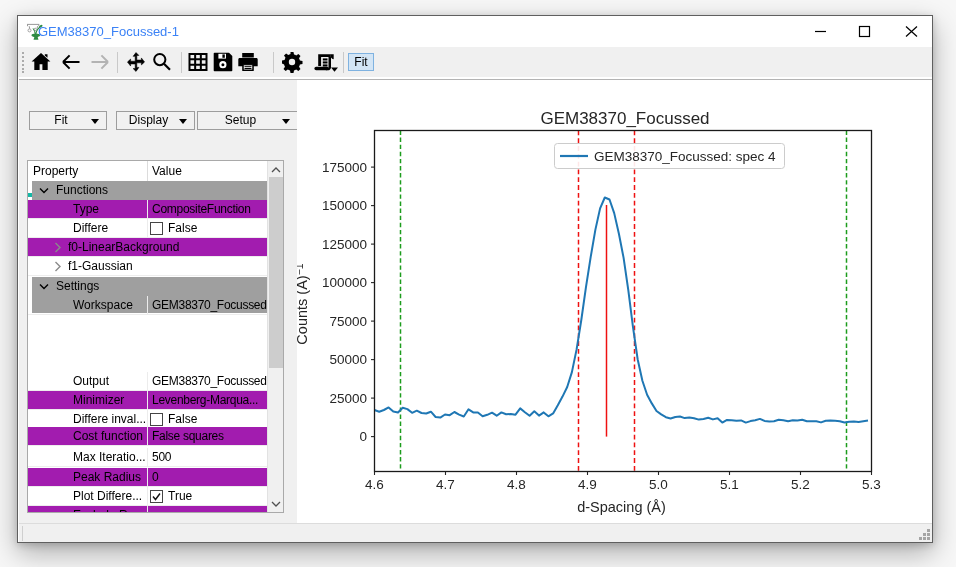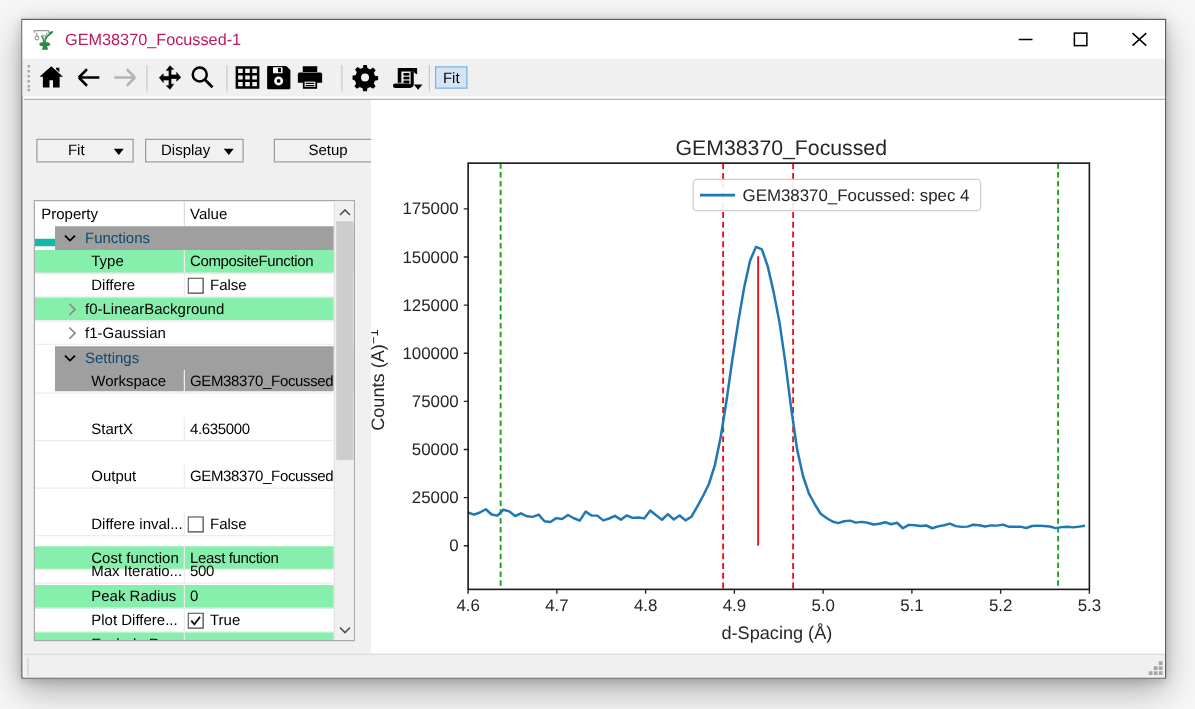--- a/index.html
+++ b/index.html
@@ -1,40 +1,40 @@
 <!DOCTYPE html>
 <html><head><meta charset="utf-8"><style>
 *{margin:0;padding:0;box-sizing:border-box}
 html,body{width:956px;height:567px;overflow:hidden;background:#f7f7f7;
 font-family:"Liberation Sans",sans-serif;}
 .abs{position:absolute}
 #win{position:absolute;left:17px;top:15px;width:916px;height:528px;background:#fff;
 border:1px solid #5f5f5f;box-shadow:0 10px 26px rgba(0,0,0,.30),0 2px 8px rgba(0,0,0,.18)}
 #title{position:absolute;left:0;top:0;width:100%;height:31px;background:#fff}
-#title .txt{position:absolute;left:34px;top:8px;font-size:13px;color:#be185d}
+#title .txt{position:absolute;left:20px;top:8px;font-size:13px;color:#3b82f6}
 #tbar{position:absolute;left:0px;top:31px;width:914px;height:30px;background:#f0f0f0}
 .sep{position:absolute;top:5px;width:1px;height:21px;background:#c9c9c9}
 .ticon{position:absolute;top:3px;width:24px;height:24px}
 #fitbtn{position:absolute;left:330px;top:6px;width:26px;height:18px;background:#d3e5f5;
 border:1px solid #7fb2e0;font-size:12px;color:#000;text-align:center;line-height:16px}
 #content{position:absolute;left:1px;top:64px;width:913px;height:444px;background:#f0f0f0}
 #ffhead{position:absolute;left:0px;top:2px;width:277px;height:16px;background:#d6d6d6;
 border-bottom:1px solid #b1b1b1;font-size:12px;color:#000;padding-left:5px;line-height:15px}
 .ddbtn{position:absolute;top:31px;height:19px;background:#f1f1f1;border:1px solid #9d9d9d;
 font-size:12px;color:#000;text-align:center;line-height:17px}
 .ddbtn svg{position:absolute;right:6px;top:6px}
 #ptable{position:absolute;left:8px;top:80px;width:257px;height:353px;background:#fff;
 border:1px solid #a9a9a9;overflow:hidden;font-size:12px;color:#000}
 .prow{position:absolute;left:0;width:239px;height:19px;line-height:19px;border-bottom:1px solid #ededed}
 .prow .pn{position:absolute;left:45px;top:0}
 .prow .pv{position:absolute;left:124px;top:0;letter-spacing:-.28px}
 .prow .colline{position:absolute;left:119px;top:0;width:1px;height:19px;background:#ececec}
-.sechead{position:absolute;left:16px;width:239px;height:36px;line-height:19px;background:#9f9f9f;color:#0c4a6e}
+.sechead{position:absolute;left:4px;width:239px;height:36px;line-height:19px;background:#9f9f9f;color:#000000}
 .sechead .pn{position:absolute;left:24px;top:0}
-.stripe{background:#86efac}
+.stripe{background:#a21caf}
 #vscroll{position:absolute;right:0;top:0;width:16px;height:351px;background:#f0f0f0;border-left:1px solid #e2e2e2}
 #thumb{position:absolute;left:1px;top:16px;width:14px;height:191px;background:#cdcdcd}
 #pane{position:absolute;left:278px;top:0px;width:635px;height:444px;background:#fff}
 #statusbar{position:absolute;left:1px;top:507px;width:913px;height:19px;background:#f0f0f0;border-top:1px solid #dcdcdc}
 .capbtn{position:absolute;top:0;width:45px;height:31px}
 .grip i{position:absolute;width:3px;height:3px;background:#a5a5a5}
 </style></head><body>
 <div id="win">
  <div id="title">
   <svg class="abs" style="left:8px;top:7px" width="17" height="17" viewBox="0 0 17 17">
@@ -137,25 +137,25 @@
   <div id="fitbtn">Fit</div>
  </div>
  <div style="position:absolute;left:1px;top:63px;width:913px;height:1px;background:#b3b3b3;z-index:9"></div>
  <div id="content">
   <div class="ddbtn" style="left:10px;width:78px"><span style="margin-right:14px">Fit</span><svg width="9" height="7">
           <path d="M0 1h8l-4 5z" fill="#000"></path>
         </svg></div>
   <div class="ddbtn" style="left:97px;width:79px"><span style="margin-right:14px">Display</span><svg width="9" height="7">
           <path d="M0 1h8l-4 5z" fill="#000"></path>
         </svg></div>
-  <div class="ddbtn" style="left:200px;width:101px"><span style="margin-right:14px">Setup</span><svg width="9" height="7">
+  <div class="ddbtn" style="left:178px;width:101px"><span style="margin-right:14px">Setup</span><svg width="9" height="7">
           <path d="M0 1h8l-4 5z" fill="#000"></path>
         </svg></div>
   <div id="ptable">
-        <div class="abs" style="left:0;top:0.0px;width:239px;height:36px;line-height:20px;border-bottom:6px solid #14b8a6">
+        <div class="abs" style="left:0;top:0.0px;width:239px;height:36px;line-height:20px;border-bottom:4px solid #14b8a6">
 <span style="position:absolute;left:5px">Property</span>
           <span style="position:absolute;left:124px">Value</span>
 <span style="position:absolute;left:119px;top:0;width:1px;height:20px;background:#dcdcdc"></span>
         </div>
 <div class="sechead" style="top:20.0px">
           <svg class="abs" style="left:7px;top:6px" width="10" height="8">
             <path d="M1 1.5l4 4 4-4" fill="none" stroke="#000" stroke-width="1.4"></path>
           </svg>
           <span class="pn">Functions</span>
         </div>
@@ -188,42 +188,42 @@
           <svg class="abs" style="left:7px;top:6px" width="10" height="8">
             <path d="M1 1.5l4 4 4-4" fill="none" stroke="#000" stroke-width="1.4"></path>
           </svg>
           <span class="pn">Settings</span>
         </div>
 <div class="prow" style="top:134.6px">
           <span class="pn">Workspace</span>
           <span class="colline"></span>
           <span class="pv">GEM38370_Focussed</span>
         </div>
-<div class="prow" style="top:172.8px">
-          <span class="pn">StartX</span>
-          <span class="colline"></span>
-          <span class="pv">4.635000</span>
-        </div>
 <div class="prow" style="top:211.0px">
           <span class="pn">Output</span>
           <span class="colline"></span>
           <span class="pv">GEM38370_Focussed</span>
         </div>
+<div class="prow stripe" style="top:230.1px">
+          <span class="pn">Minimizer</span>
+          <span class="colline"></span>
+          <span class="pv">Levenberg-Marqua...</span>
+        </div>
 <div class="prow" style="top:249.2px">
           <span class="pn">Differe inval...</span>
           <span class="colline"></span>
           <svg class="abs" style="left:122px;top:3px" width="14" height="14">
             <rect x="0.5" y="0.5" width="12" height="12" fill="#fff" stroke="#454545"></rect>
           </svg>
           <span style="position:absolute;left:140px">False</span>
         </div>
-<div class="prow stripe" style="top:276px">
+<div class="prow stripe" style="top:266px">
           <span class="pn">Cost function</span>
           <span class="colline"></span>
-          <span class="pv">Least function</span>
+          <span class="pv">False squares</span>
         </div>
 <div class="prow" style="top:287.4px">
           <span class="pn">Max Iteratio...</span>
           <span class="colline"></span>
           <span class="pv">500</span>
         </div>
 <div class="prow stripe" style="top:306.5px">
           <span class="pn">Peak Radius</span>
           <span class="colline"></span>
           <span class="pv">0</span>

